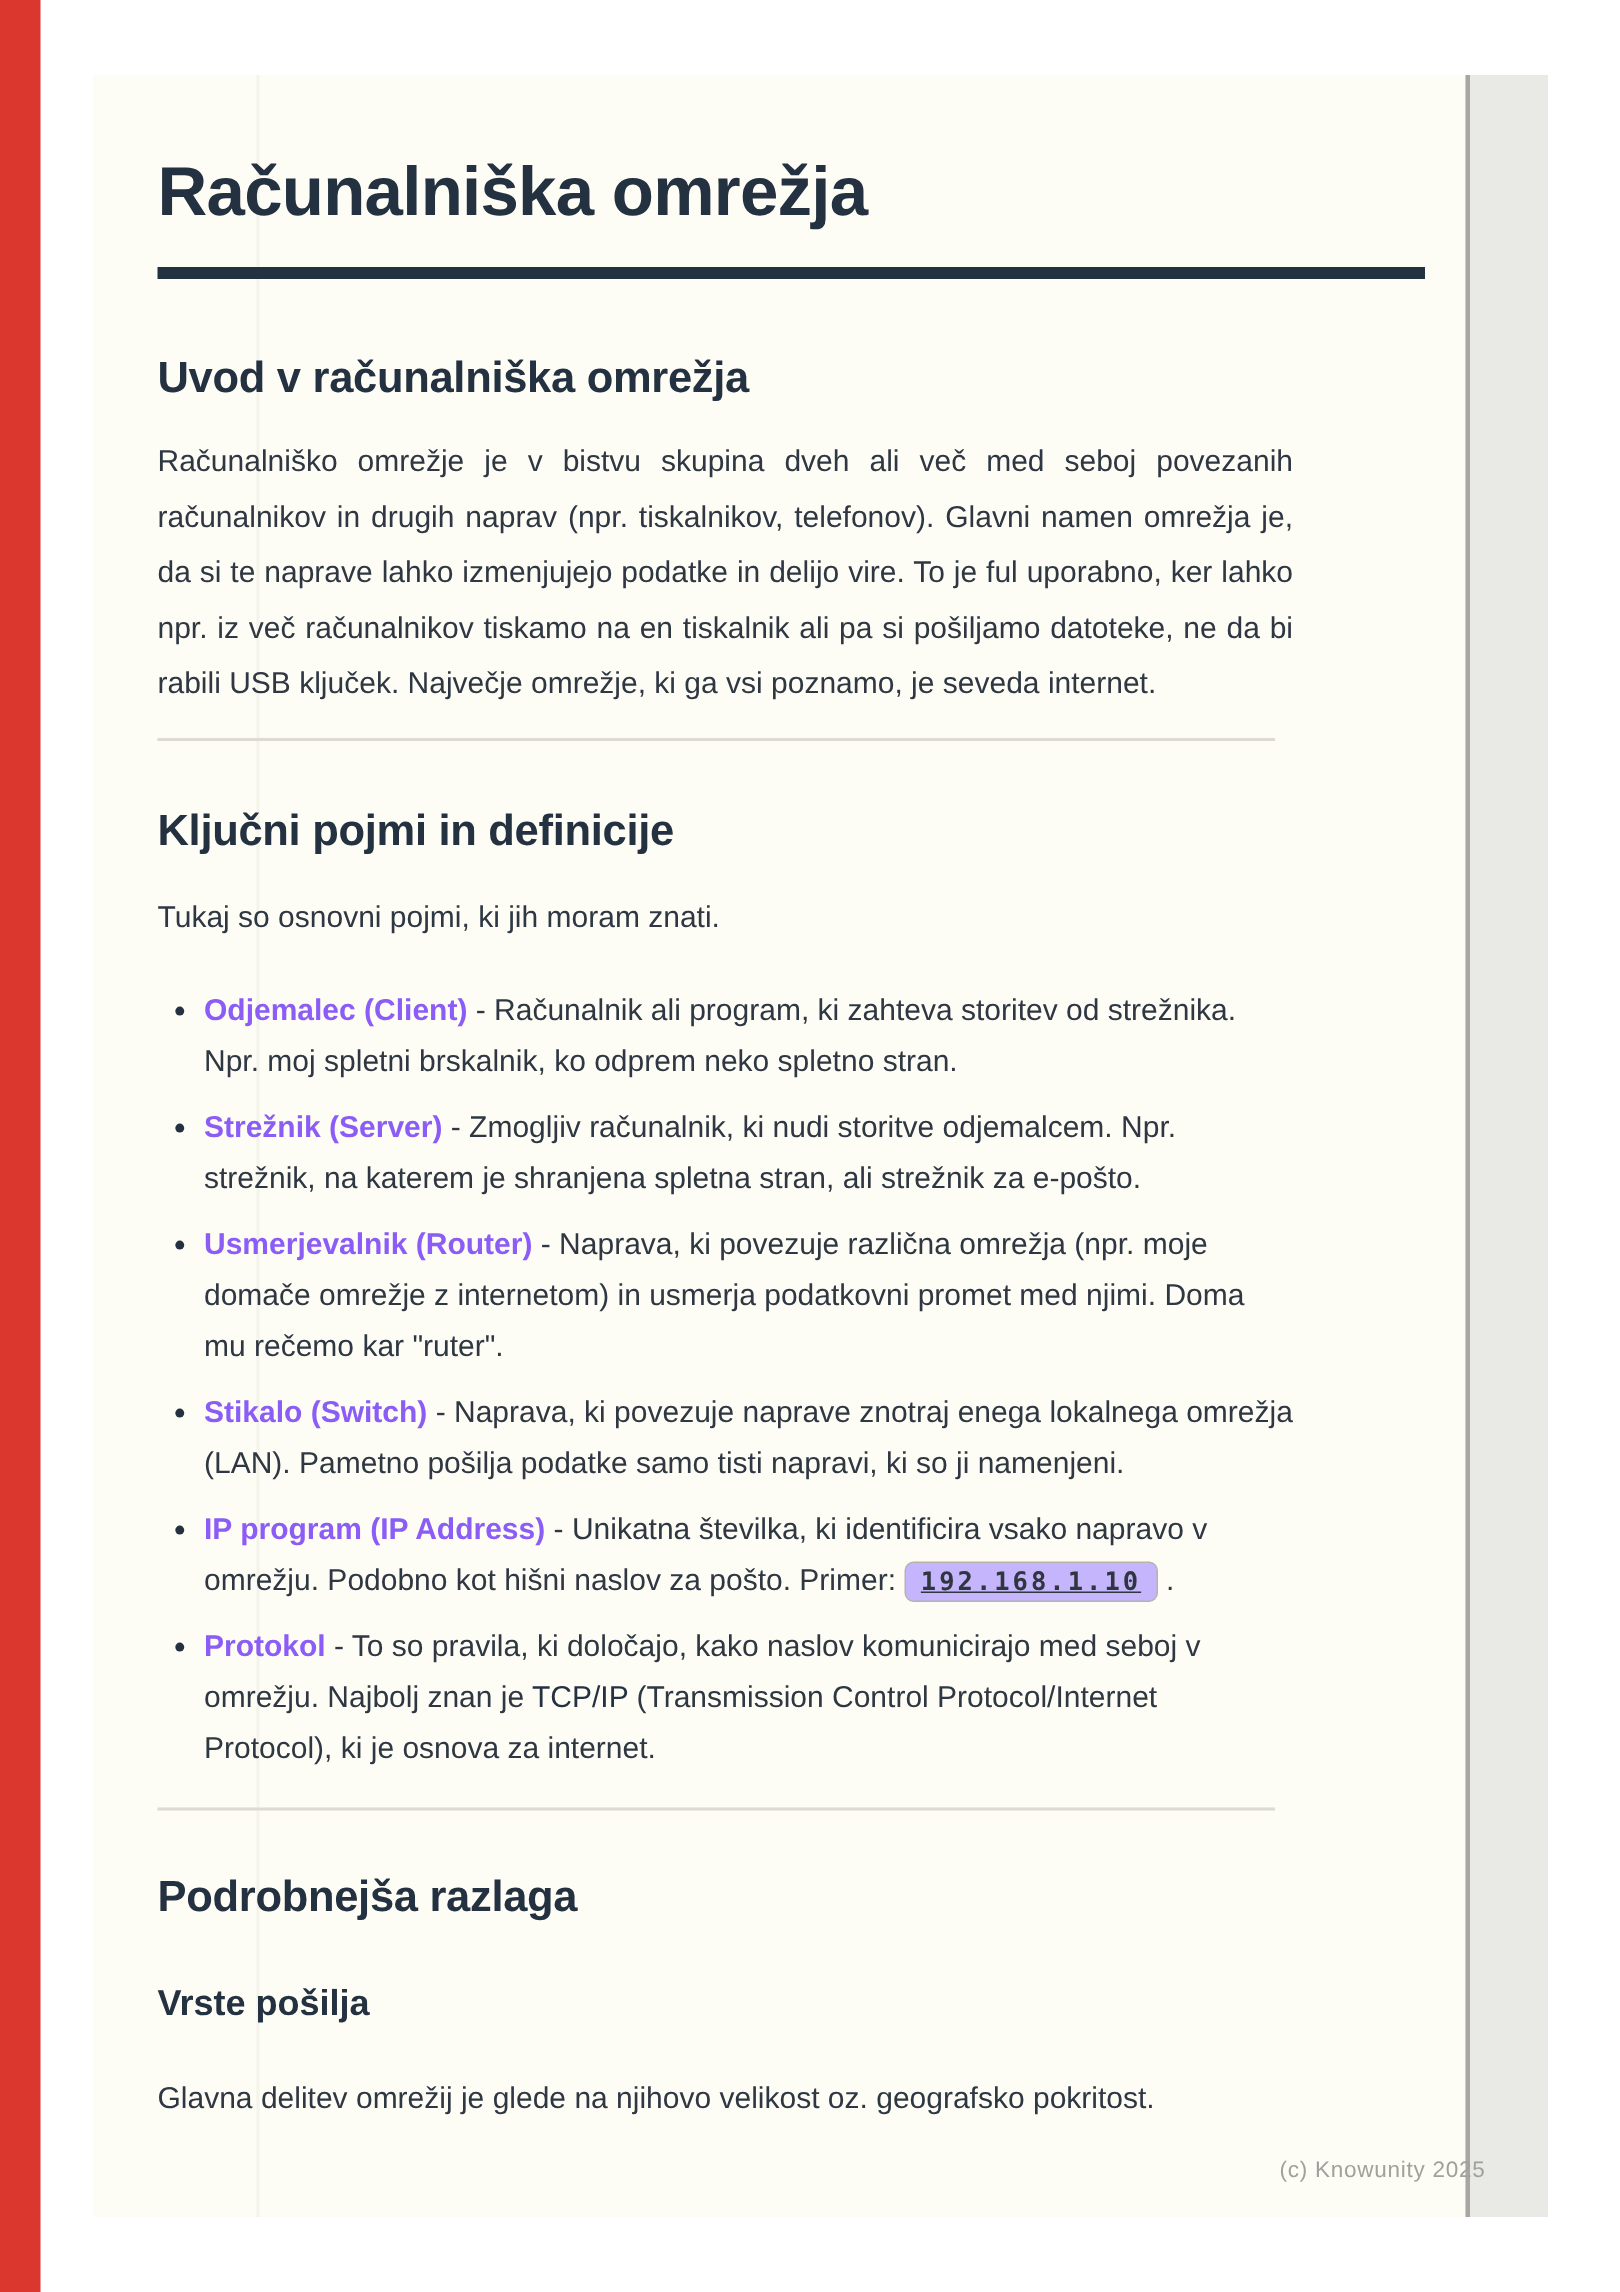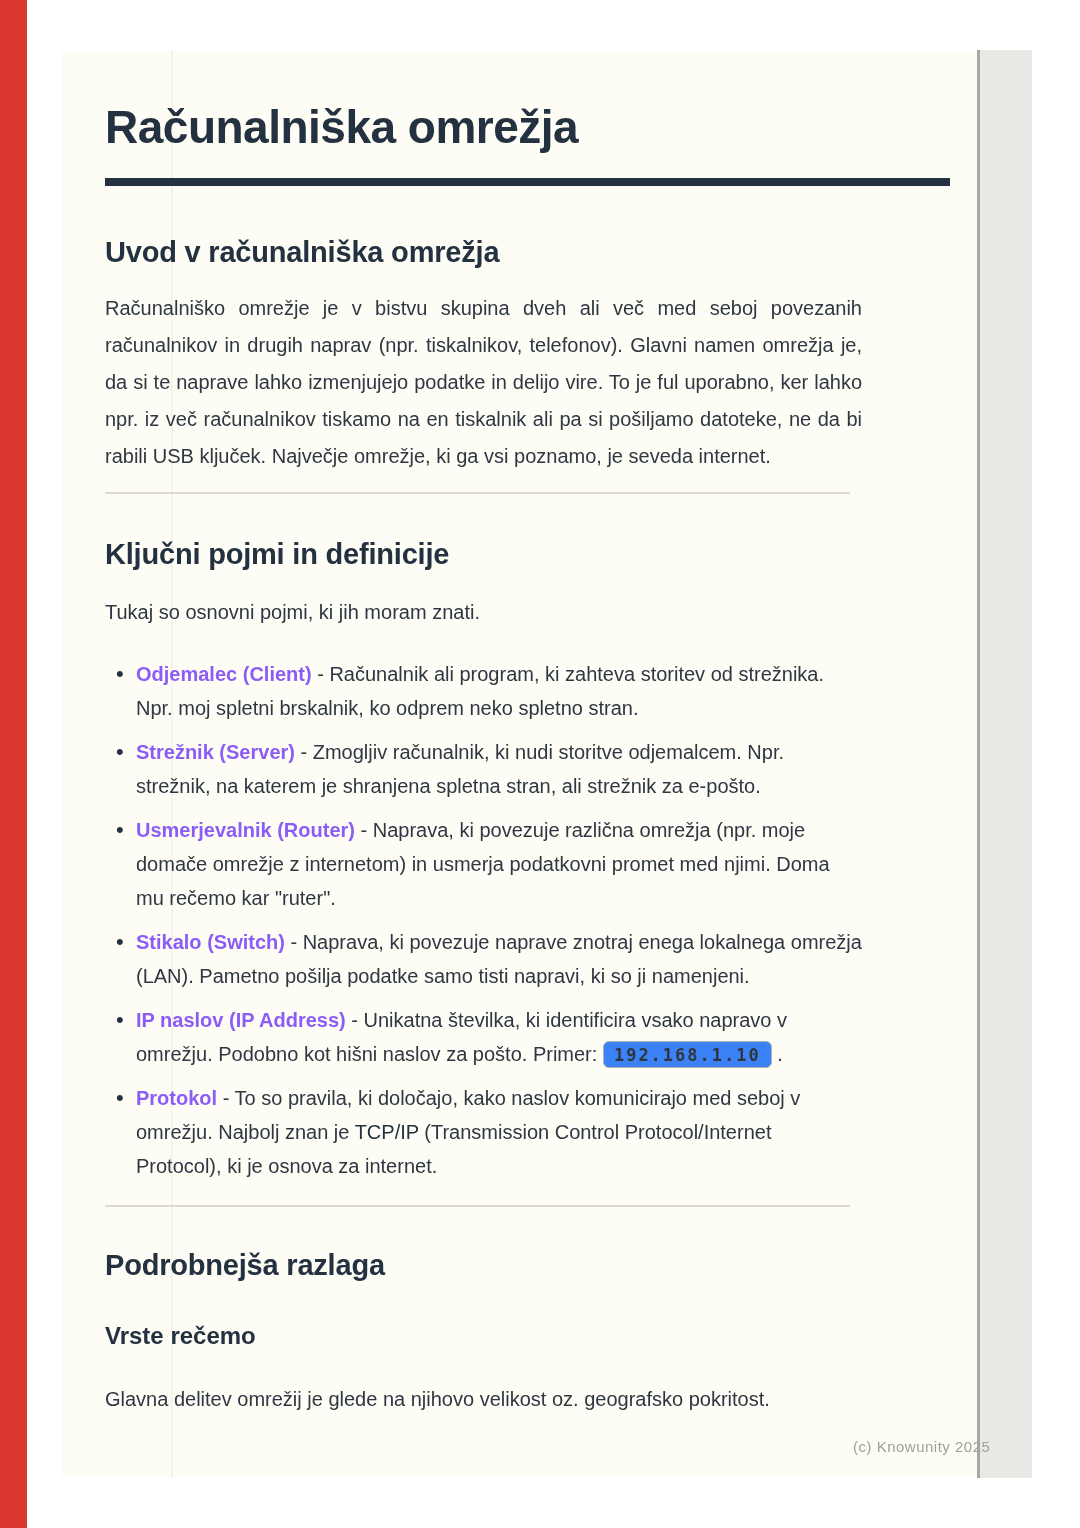--- a/index.html
+++ b/index.html
@@ -83,25 +83,26 @@
   }
   .term{font-weight:700;color:#8b5cf6;}
   .bold-inline{font-weight:400;color:#243140;}
   .code-chip{
     display:inline-block;
     font-family:"DejaVu Sans Mono", monospace;
     font-size:17px;line-height:20px;
     letter-spacing:2px;
     font-weight:600;
     color:#30363d;
-    background:#3b82f6;
+    background:#c4b5fd;
     border:1.5px solid #b4b4ae;
     border-radius:6px;
     padding:3px 10px 2px 10px;
     vertical-align:baseline;
+    text-decoration:underline;
   }
   .scroll-track{
     position:absolute;left:977px;top:50px;width:55px;height:1428px;
     background:#e9e9e6;
     border-left:3px solid #a6a6a3;
     box-sizing:border-box;
     z-index:2;
   }
   .watermark{
     position:absolute;left:853px;top:1438px;
@@ -138,30 +139,30 @@
       <li>
         <span class="term">Strežnik (Server)</span><span> - Zmogljiv računalnik, ki nudi storitve odjemalcem. Npr. strežnik, na katerem je shranjena spletna stran, ali strežnik za e-pošto.</span>
       </li>
       <li>
         <span class="term">Usmerjevalnik (Router)</span><span> - Naprava, ki povezuje različna omrežja (npr. moje domače omrežje z internetom) in usmerja podatkovni promet med njimi. Doma mu rečemo kar "ruter".</span>
       </li>
       <li>
         <span class="term">Stikalo (Switch)</span><span> - Naprava, ki povezuje naprave znotraj enega lokalnega omrežja (LAN). Pametno pošilja podatke samo tisti napravi, ki so ji namenjeni.</span>
       </li>
       <li>
-        <span class="term">IP naslov (IP Address)</span><span> - Unikatna številka, ki identificira vsako napravo v omrežju. Podobno kot hišni naslov za pošto. Primer: </span><span class="code-chip">192.168.1.10</span><span> .</span>
+        <span class="term">IP program (IP Address)</span><span> - Unikatna številka, ki identificira vsako napravo v omrežju. Podobno kot hišni naslov za pošto. Primer: </span><span class="code-chip">192.168.1.10</span><span> .</span>
       </li>
       <li>
         <span class="term">Protokol</span><span> - To so pravila, ki določajo, kako naslov komunicirajo med seboj v omrežju. Najbolj znan je </span><span class="bold-inline">TCP/IP</span><span> (Transmission Control Protocol/Internet Protocol), ki je osnova za internet.</span>
       </li>
     </ul>
 
     <hr class="divider second">
 
     <h2 class="sec-podrobnejsa">Podrobnejša razlaga</h2>
-    <h3>Vrste rečemo</h3>
+    <h3>Vrste pošilja</h3>
     <p class="final">Glavna delitev omrežij je glede na njihovo velikost oz. geografsko pokritost.</p>
 
   </div>
 </div>
 
 <div class="scroll-track"></div>
 <div class="watermark">(c) Knowunity 2025</div>
 
 </body></html>

